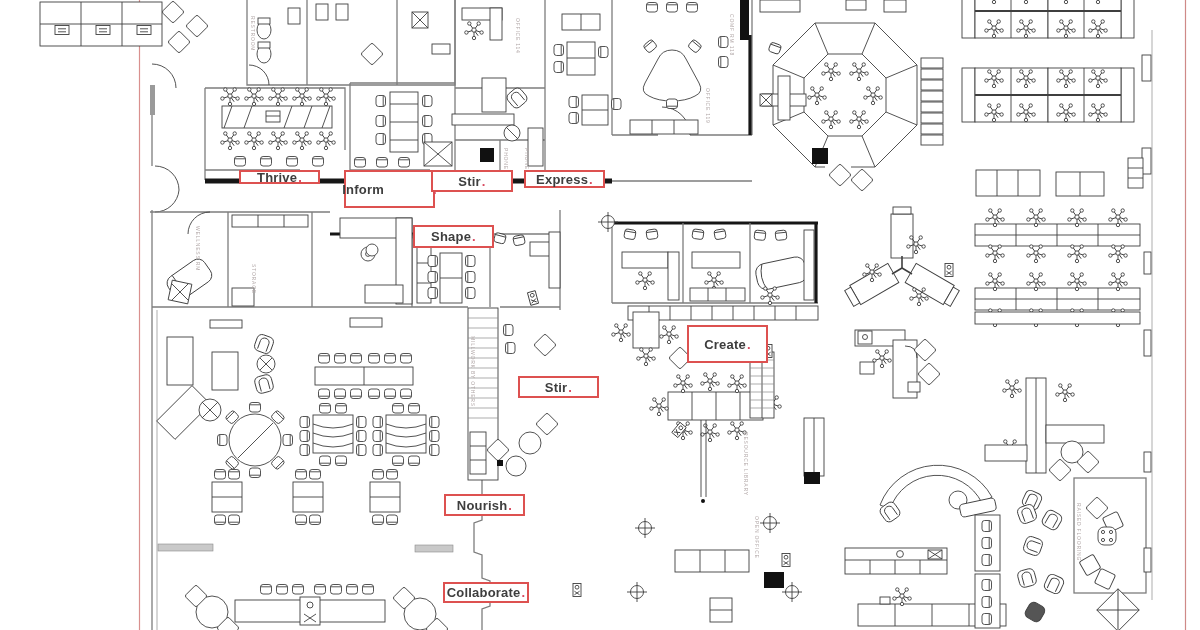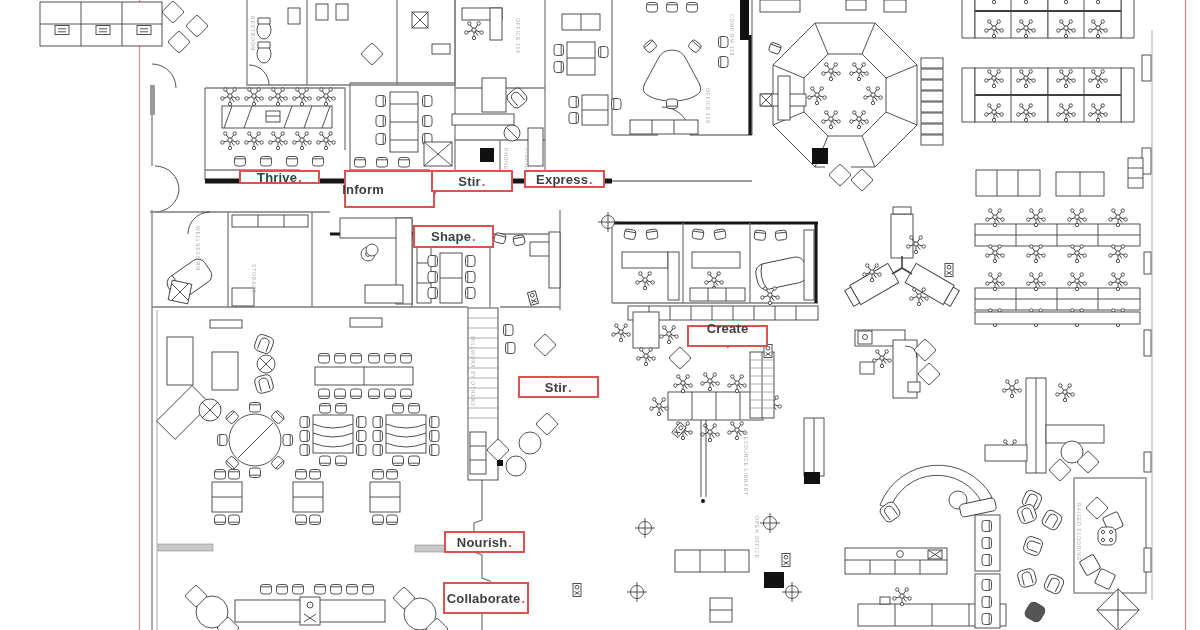--- a/index.html
+++ b/index.html
@@ -673,33 +673,33 @@
         <span class="p">.</span>
       </div>
       <div class="zlabel" style="left: 524px; top: 170px; width: 81px; height: 18px;">
         <span>Express</span>
         <span class="p">.</span>
       </div>
       <div class="zlabel" style="left: 413px; top: 209px; width: 81px; height: 23px; margin-top: 16px;">
         <span>Shape</span>
         <span class="p">.</span>
       </div>
-      <div class="zlabel" style="left: 687px; top: 325px; width: 81px; height: 22px; flex-direction: column;">
+      <div class="zlabel" style="left: 687px; top: 325px; width: 81px; height: 38px;">
         <span>Create</span>
         <span class="p">.</span>
       </div>
       <div class="zlabel" style="left: 518px; top: 376px; width: 81px; height: 22px; align-items: center;">
         <span>Stir</span>
         <span class="p">.</span>
       </div>
-      <div class="zlabel" style="left: 444px; top: 494px; width: 81px; height: 22px; margin-top: 37px;">
+      <div class="zlabel" style="left: 444px; top: 494px; width: 81px; height: 22px;">
         <span>Nourish</span>
         <span class="p">.</span>
       </div>
-      <div class="zlabel" style="left: 443px; top: 582px; width: 86px; height: 32px;">
+      <div class="zlabel" style="left: 443px; top: 582px; width: 86px; height: 21px;">
         <span>Collaborate</span>
         <span class="p">.</span>
       </div>
     </div>
 <div id="tags-layer">
       <span class="rtag" style="left: 250px; top: 16px;">RESTROOM</span>
       <span class="rtag" style="left: 515px; top: 18px;">OFFICE 114</span>
       <span class="rtag" style="left: 503px; top: 148px;">PHONE</span>
       <span class="rtag" style="left: 524px; top: 148px;">PHONE</span>
       <span class="rtag" style="left: 729px; top: 14px;">COMF RM 118</span>

